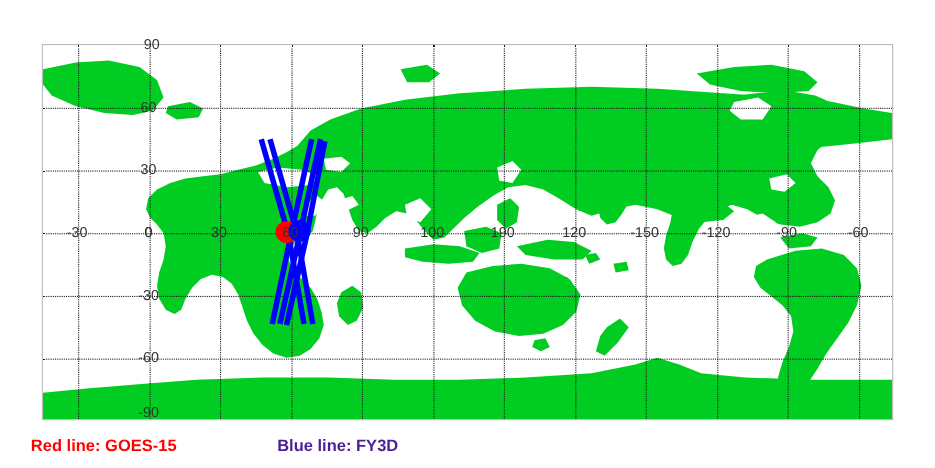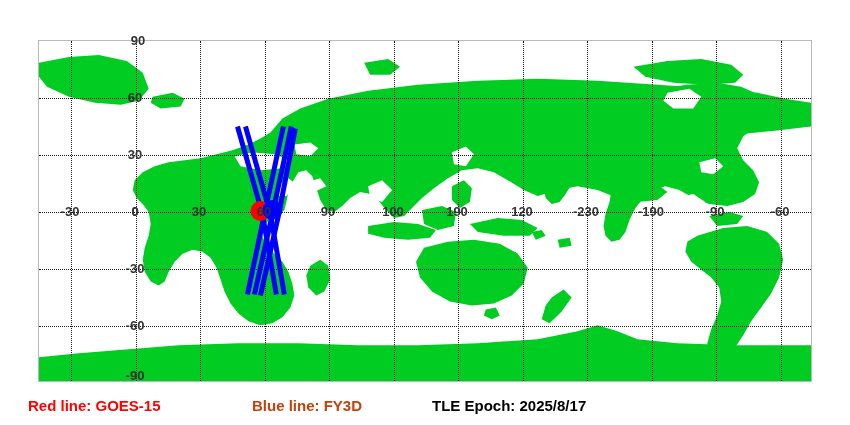--- a/index.html
+++ b/index.html
@@ -16,31 +16,31 @@
   #land-layer,#grid-layer,#track-layer,#marker-layer{
       position:absolute;left:0;top:0;width:100%;height:100%;}
   #land-layer svg,#track-layer svg,#marker-layer svg{display:block;width:100%;height:100%;}
 
   .gridline-v{position:absolute;top:0;bottom:0;width:0;
       border-left:1px dotted #1a1a1a;}
   .gridline-h{position:absolute;left:0;right:0;height:0;
       border-top:1px dotted #1a1a1a;}
 
   
-  .tick{position:absolute;color:#333333;font-weight:bold;font-size:13px;
+  .tick{position:absolute;color:#333333;font-weight:normal;font-size:13px;
         line-height:13px;white-space:nowrap;}
   .tick-lon{transform:translate(-50%,-50%);}
   .tick-lat{transform:translate(-50%,-50%);}
 
   
   #legend{position:absolute;left:0;top:396px;width:738px;height:24px;}
   .legend-entry{position:absolute;font-size:15px;font-weight:bold;
                 white-space:nowrap;line-height:20px;}
   #legend-red{left:28px;color:#ff0000;}
-  #legend-blue{left:252px;color:#c2410c;}
+  #legend-blue{left:252px;color:#4c1d95;}
   #legend-epoch{left:432px;color:#000000;}
 </style>
 </head>
 <body>
 
 <div id="map-figure">
 
   <div id="plot-area">
 
     <div id="land-layer">
@@ -150,32 +150,31 @@
   </div>
 
   <div class="tick tick-lon" style="left:70px;top:211px">-30</div>
   <div class="tick tick-lon" style="left:135px;top:211px">0</div>
   <div class="tick tick-lon" style="left:199px;top:211px">30</div>
   <div class="tick tick-lon" style="left:264px;top:211px">60</div>
   <div class="tick tick-lon" style="left:328px;top:211px">90</div>
   <div class="tick tick-lon" style="left:393px;top:211px">100</div>
   <div class="tick tick-lon" style="left:457px;top:211px">190</div>
   <div class="tick tick-lon" style="left:522px;top:211px">120</div>
-  <div class="tick tick-lon" style="left:586px;top:211px">-230</div>
-  <div class="tick tick-lon" style="left:651px;top:211px">-190</div>
+  <div class="tick tick-lon" style="left:586px;top:211px">-150</div>
+  <div class="tick tick-lon" style="left:651px;top:211px">-120</div>
   <div class="tick tick-lon" style="left:715px;top:211px">-90</div>
   <div class="tick tick-lon" style="left:780px;top:211px">-60</div>
 
   <div class="tick tick-lat" style="left:138px;top:40px">90</div>
   <div class="tick tick-lat" style="left:135px;top:97px">60</div>
   <div class="tick tick-lat" style="left:135px;top:154px">30</div>
   <div class="tick tick-lat" style="left:135px;top:211px">0</div>
   <div class="tick tick-lat" style="left:135px;top:268px">-30</div>
   <div class="tick tick-lat" style="left:135px;top:325px">-60</div>
   <div class="tick tick-lat" style="left:135px;top:375px">-90</div>
 
   <div id="legend">
     <div class="legend-entry" id="legend-red">Red line: GOES-15</div>
     <div class="legend-entry" id="legend-blue">Blue line: FY3D</div>
-    <div class="legend-entry" id="legend-epoch">TLE Epoch: 2025/8/17</div>
   </div>
 
 </div>
 
 </body></html>

